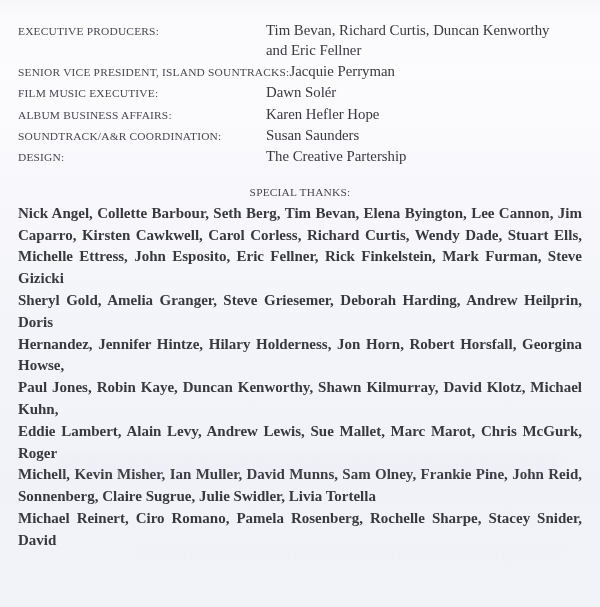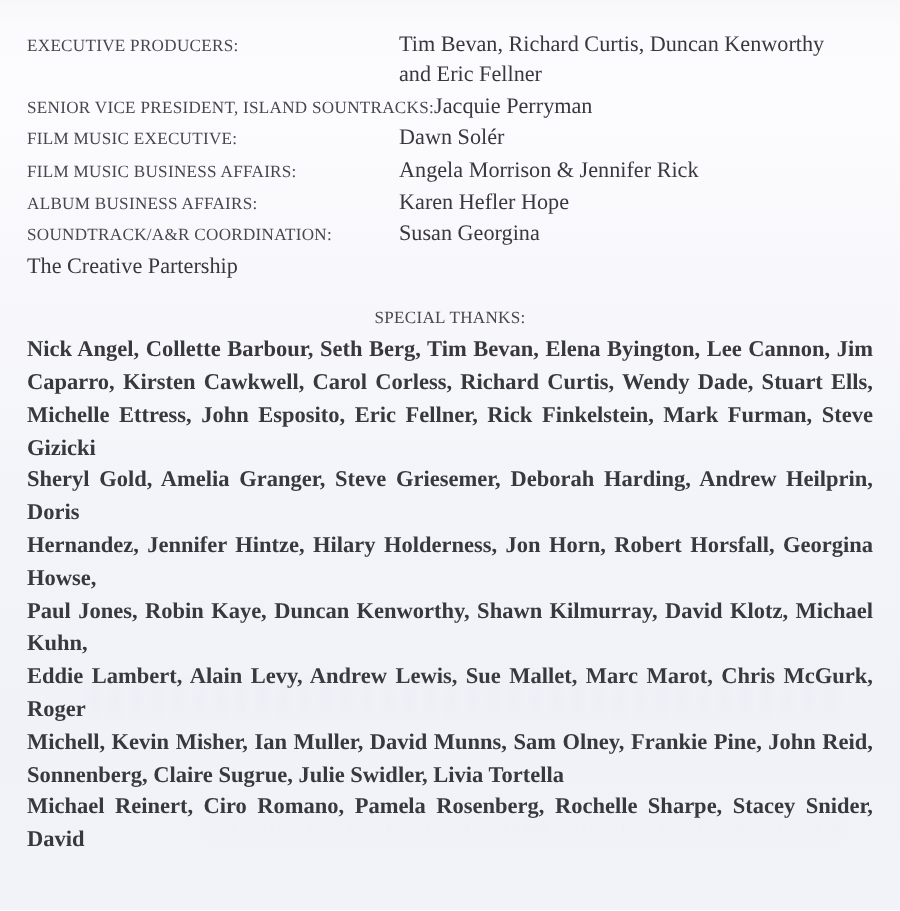--- a/index.html
+++ b/index.html
@@ -110,32 +110,29 @@
     </div>
     <div class="credit-row">
       <div class="credit-label">SENIOR VICE PRESIDENT, ISLAND SOUNTRACKS:</div>
       <div class="credit-value">Jacquie Perryman</div>
     </div>
     <div class="credit-row">
       <div class="credit-label">FILM MUSIC EXECUTIVE:</div>
       <div class="credit-value">Dawn Solér</div>
     </div>
     <div class="credit-row">
-      <div class="credit-label">FILM MUSIC BUSINESS AFFAIRS:</div>
-      <div class="credit-value">Angela Morrison &amp; Jennifer Rick</div>
-    </div>
-    <div class="credit-row">
       <div class="credit-label">ALBUM BUSINESS AFFAIRS:</div>
       <div class="credit-value">Karen Hefler Hope</div>
     </div>
     <div class="credit-row">
       <div class="credit-label">SOUNDTRACK/A&amp;R COORDINATION:</div>
-      <div class="credit-value">Susan Georgina</div>
+      <div class="credit-value">Susan Saunders</div>
     </div>
     <div class="credit-row">
+      <div class="credit-label">DESIGN:</div>
       <div class="credit-value">The Creative Partership</div>
     </div>
   </div>
 
   <div class="thanks">
     <div class="thanks-label">SPECIAL THANKS:</div>
     <div class="thanks-para">
       <div class="thanks-line">Nick Angel, Collette Barbour, Seth Berg, Tim Bevan, Elena Byington, Lee Cannon, Jim</div>
       <div class="thanks-line">Caparro, Kirsten Cawkwell, Carol Corless, Richard Curtis, Wendy Dade, Stuart Ells,</div>
       <div class="thanks-line">Michelle Ettress, John Esposito, Eric Fellner, Rick Finkelstein, Mark Furman, Steve Gizicki</div>

